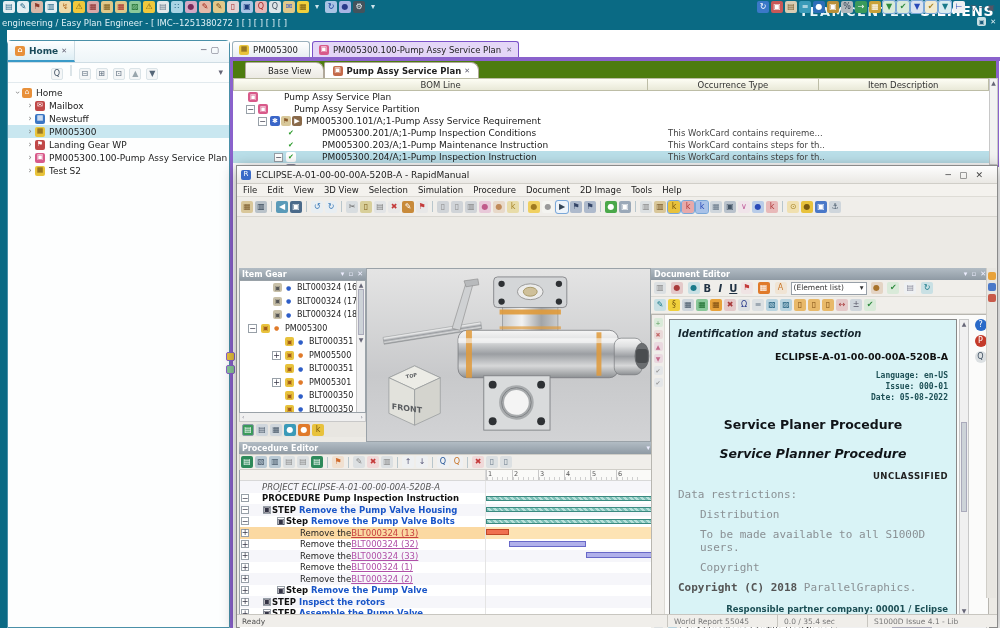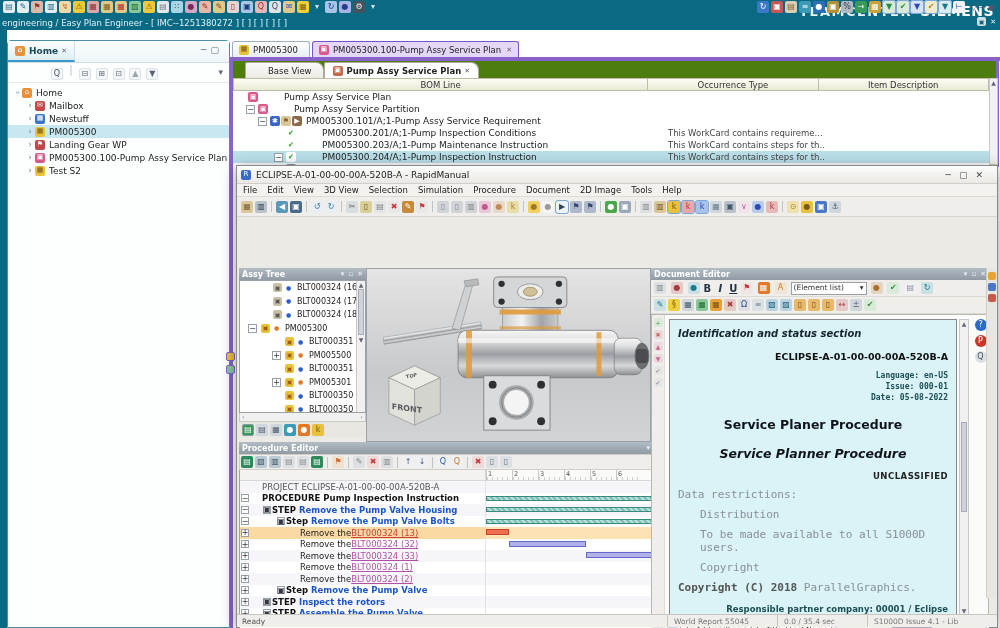--- a/index.html
+++ b/index.html
@@ -128,21 +128,21 @@
   .prow[data-sel="1"] { background:#fbd9a2; }
   .ptree { width:246px; display:flex; align-items:center; height:100%; overflow:hidden; white-space:nowrap; font-size:8.5px; border-right:1px solid #e4e4e4; }
   .ptree .eb { width:8px; height:8px; margin:0 1px; }
   .pind { flex:none; } 
   .prow[data-depth="1"] .pind{width:2px;} .prow[data-depth="2"] .pind{width:12px;}
   .prow[data-depth="3"] .pind{width:26px;} .prow[data-depth="4"] .pind{width:40px;}
   .pre { font-weight:bold; color:#111; margin-right:3px; }
   .pre:empty{display:none;}
   .prow[data-k="step"] .txt, .prow[data-k="substep"] .txt { color:#1a56c8; font-weight:bold; }
   .prow[data-k="proc"] .txt { font-weight:bold; color:#111; }
-  .prow[data-k="project"] .txt { color:#555; }
+  .prow[data-k="project"] .txt { color:#555;font-style:italic; }
   .lnk { color:#b050a8; text-decoration:underline; }
   .lnk:empty{display:none;}
   .prow[data-sel="1"] .lnk { color:#c84040; }
   .gcell { position:relative; flex:1; height:100%; }
   .prow[data-sel="1"] .gcell { background:#fde3b4; }
   .bar { position:absolute; top:2px; height:6px; border:1px solid; }
   .bar[data-type="group"] { background:repeating-linear-gradient(45deg,#7ec0b8 0 2px,#b8e0da 2px 4px); border-color:#3a8a80; top:3px; height:5px; }
   .bar[data-type="task"] { background:#b0b0ea; border-color:#6868c8; }
   .bar[data-type="active"] { background:#f07050; border-color:#c04828; }
   .pe-vscroll { position:absolute; right:0; top:11px; width:9px; bottom:10px; background:#f0f0f0; border-left:1px solid #c8c8c8;
@@ -624,21 +624,21 @@
 
         <span class="chip" data-name="box-blue-icon" style="background: rgb(74, 120, 200);">▣</span>
 
         <span class="chip" data-name="anchor-icon" style="background: rgb(207, 214, 220); color: rgb(68, 85, 102);">⚓</span>
       </div>
 
     <div class="rm-body" data-name="rapidmanual-body">
 
       <div class="itp" data-name="item-tree-panel">
         <div class="panel-head" data-name="item-tree-header">
-          <span data-name="item-tree-title">Assy Tree</span>
+          <span data-name="item-tree-title">Item Gear</span>
           <span class="sp"></span>
           <span class="c" data-name="panel-menu-icon">▾</span>
           <span class="c" data-name="panel-pin-icon">▫</span>
           <span class="c" data-name="panel-close-icon">✕</span>
         </div>
         <div class="itp-content" data-name="item-tree-content">
           <div data-name="item-tree-list">
 
               <div class="itrow" data-name="item-tree-row" data-depth="2">
                 <span class="eb" data-name="expand-box"></span>

